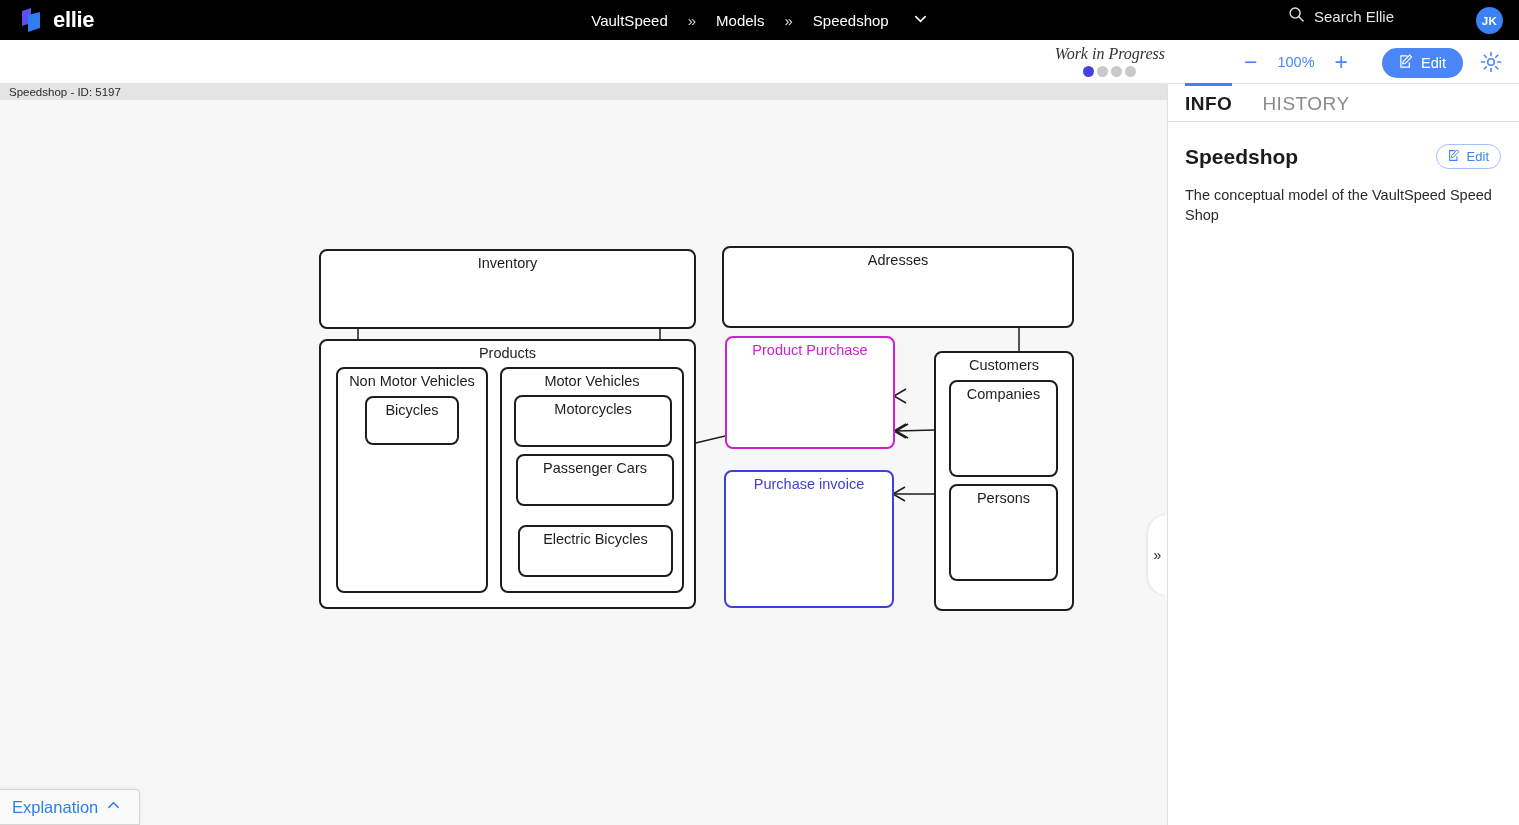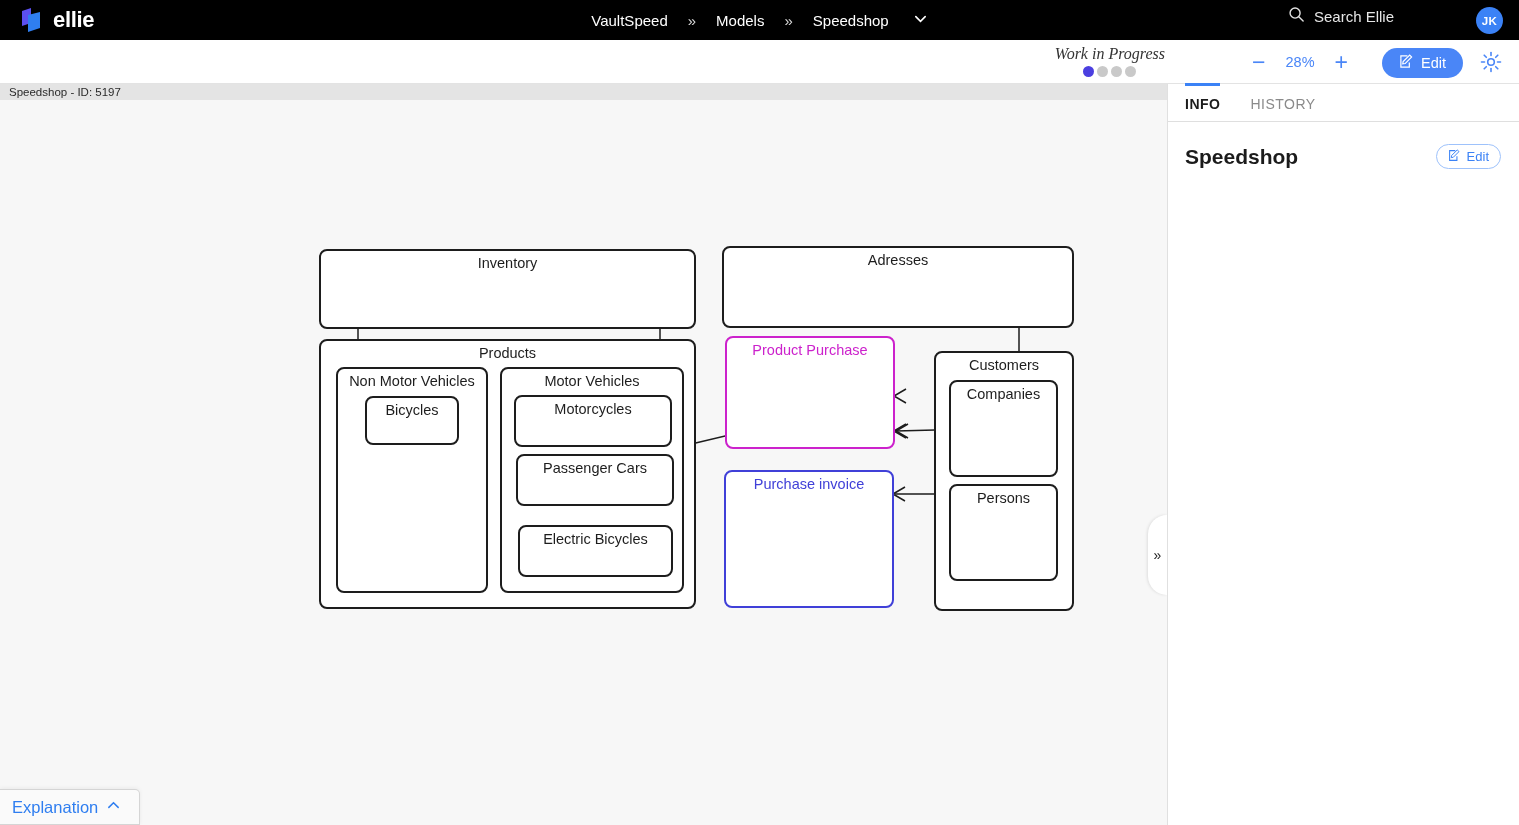--- a/index.html
+++ b/index.html
@@ -110,21 +110,21 @@
     margin-top: 32px;
   }
 
   
   .panel {
     position: absolute; top: 84px; right: 0; width: 352px; height: 741px;
     background: #ffffff; border-left: 1px solid #e0e0e0;
   }
   .panel-tabs { display: flex; height: 38px; border-bottom: 1px solid #dfdfdf; padding-left: 17px; gap: 30px; }
   .ptab {
-    display: flex; align-items: center; font-size: 14px;
+    display: flex; align-items: center; font-size: 19px;
     letter-spacing: 0.5px; color: #8a8a8a; cursor: pointer;
     border-top: 3px solid transparent; margin-top: -1px;
   }
   .ptab.active { color: #1c1c1c; font-weight: 700; border-top: 3px solid #3b82f6; }
 
   .panel-head {
     display: flex; align-items: center; justify-content: space-between;
     padding: 22px 18px 0 17px;
   }
   .panel-title { font-size: 21px; font-weight: 700; color: #1b1b1b; }
@@ -186,21 +186,21 @@
       <span class="wip-dots">
         <span class="wip-dot on"></span>
         <span class="wip-dot"></span>
         <span class="wip-dot"></span>
         <span class="wip-dot"></span>
       </span>
     </div>
 
     <div class="zoomctl">
       <span class="zbtn">−</span>
-      <span class="zval">28%</span>
+      <span class="zval">100%</span>
       <span class="zbtn">+</span>
     </div>
 
     <div class="edit-btn">
       <span>
         <svg width="15" height="15" viewBox="0 0 16 16">
           <path d="M2 5 L2 14 L11 14 L11 9" stroke="#fff" stroke-width="1.3" fill="none"></path>
           <path d="M2 5 L2 2 L9 2" stroke="#fff" stroke-width="1.3" fill="none"></path>
           <path d="M6.5 10.2 L13.5 3.2 L11.4 1.1 L4.4 8.1 L4 10.6 Z" stroke="#fff" stroke-width="1.2" fill="none"></path>
         </svg>
@@ -329,15 +329,16 @@
           <svg width="13" height="13" viewBox="0 0 16 16">
             <path d="M2 5 L2 14 L11 14 L11 9" stroke="#3b82f6" stroke-width="1.3" fill="none"></path>
             <path d="M2 5 L2 2 L9 2" stroke="#3b82f6" stroke-width="1.3" fill="none"></path>
             <path d="M6.5 10.2 L13.5 3.2 L11.4 1.1 L4.4 8.1 L4 10.6 Z" stroke="#3b82f6" stroke-width="1.2" fill="none"></path>
           </svg>
         </span>
         <span>Edit</span>
       </div>
     </div>
 
+    <div class="panel-desc">The conceptual model of the VaultSpeed Speed Shop</div>
   </div>
 
 </div>
 
 </body></html>

